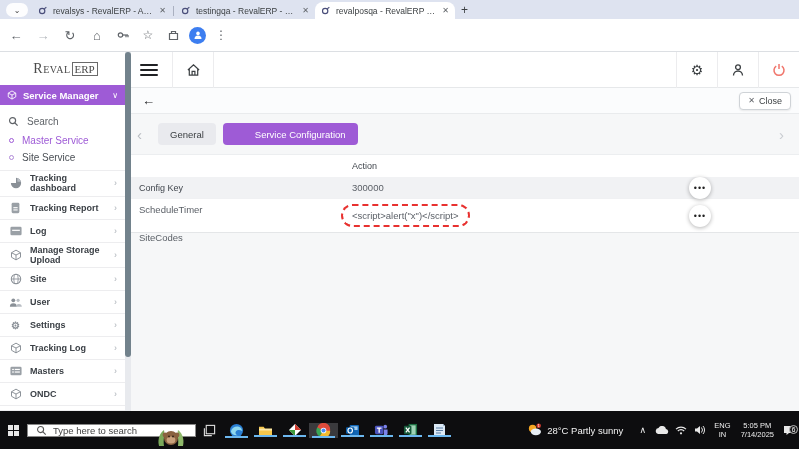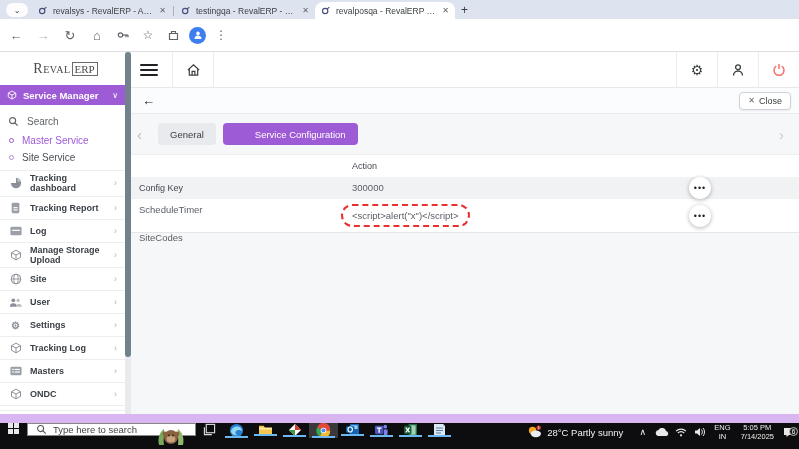--- a/index.html
+++ b/index.html
@@ -82,21 +82,21 @@
   .c1 { width:221px; padding-left:8px;margin-top:43px; }
   .c2 { flex:1; }
   .c3 { width:115px; }
   .r1 { background:#f1f2f4; height:21px; }
   .r2 { background:#fff; height:34px; border-top:1px solid #f0f1f3; }
   .cellval { font-size:9.5px; color:#5a5f66; }
   .xss-wrap { display:inline-block; border:2px dashed #e8312f; border-radius:13px; padding:4px 9px; margin-left:-11px; }
   .dots-btn { width:22px; height:22px; border-radius:50%; background:#fff; box-shadow:0 1px 4px rgba(0,0,0,.3); display:flex; align-items:center; justify-content:center; font-size:9px; letter-spacing:1px; color:#222; cursor:pointer; margin-left:5px; }
 
   
-  .taskbar { position:absolute; left:0; right:0; bottom:0; height:26px; background:#0d0d0f; display:flex; align-items:flex-start; z-index:10; }
+  .taskbar { position:absolute; left:0; right:0; bottom:0; height:38px; background:#0d0d0f; display:flex; align-items:center; z-index:10; }
   .startbtn { width:27px; display:flex; align-items:center; justify-content:center; cursor:pointer; }
   .winlogo { display:grid; grid-template-columns:5px 5px; grid-template-rows:5px 5px; gap:1px; }
   .winlogo div { background:#e8e8e8; }
   .tsearch { width:169px; background:#fff; border:1px solid #888; display:flex; align-items:center; position:relative; cursor:text; }
   .tsearch svg { margin:0 6px 0 8px; }
   .tsearch-txt { font-size:9.5px; color:#444; white-space:nowrap; }
   .doodle { position:absolute; right:2px; top:1px; }
   .taskview { width:26px; display:flex; align-items:center; justify-content:center; cursor:pointer; }
   .tb-app { width:29px; display:flex; align-items:center; justify-content:center; position:relative; cursor:pointer; }
   .tb-app.active { background:#3a3a3d; }

